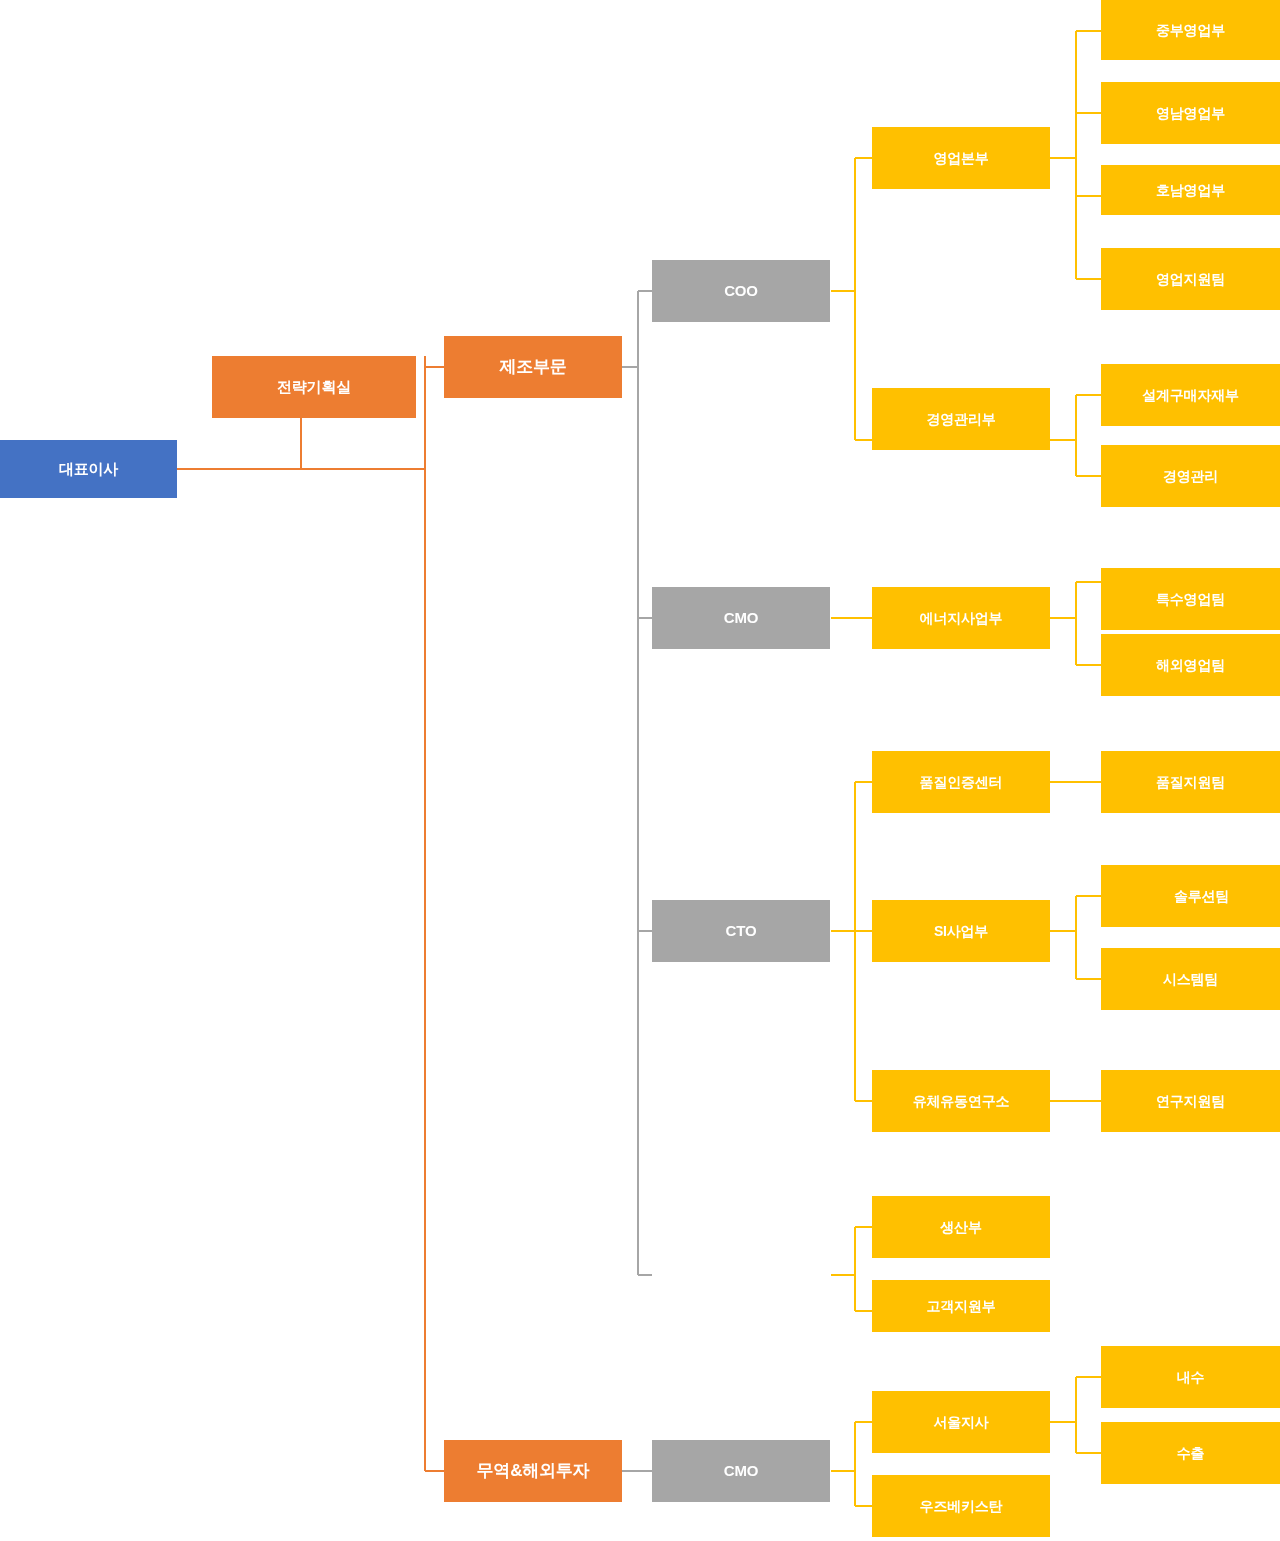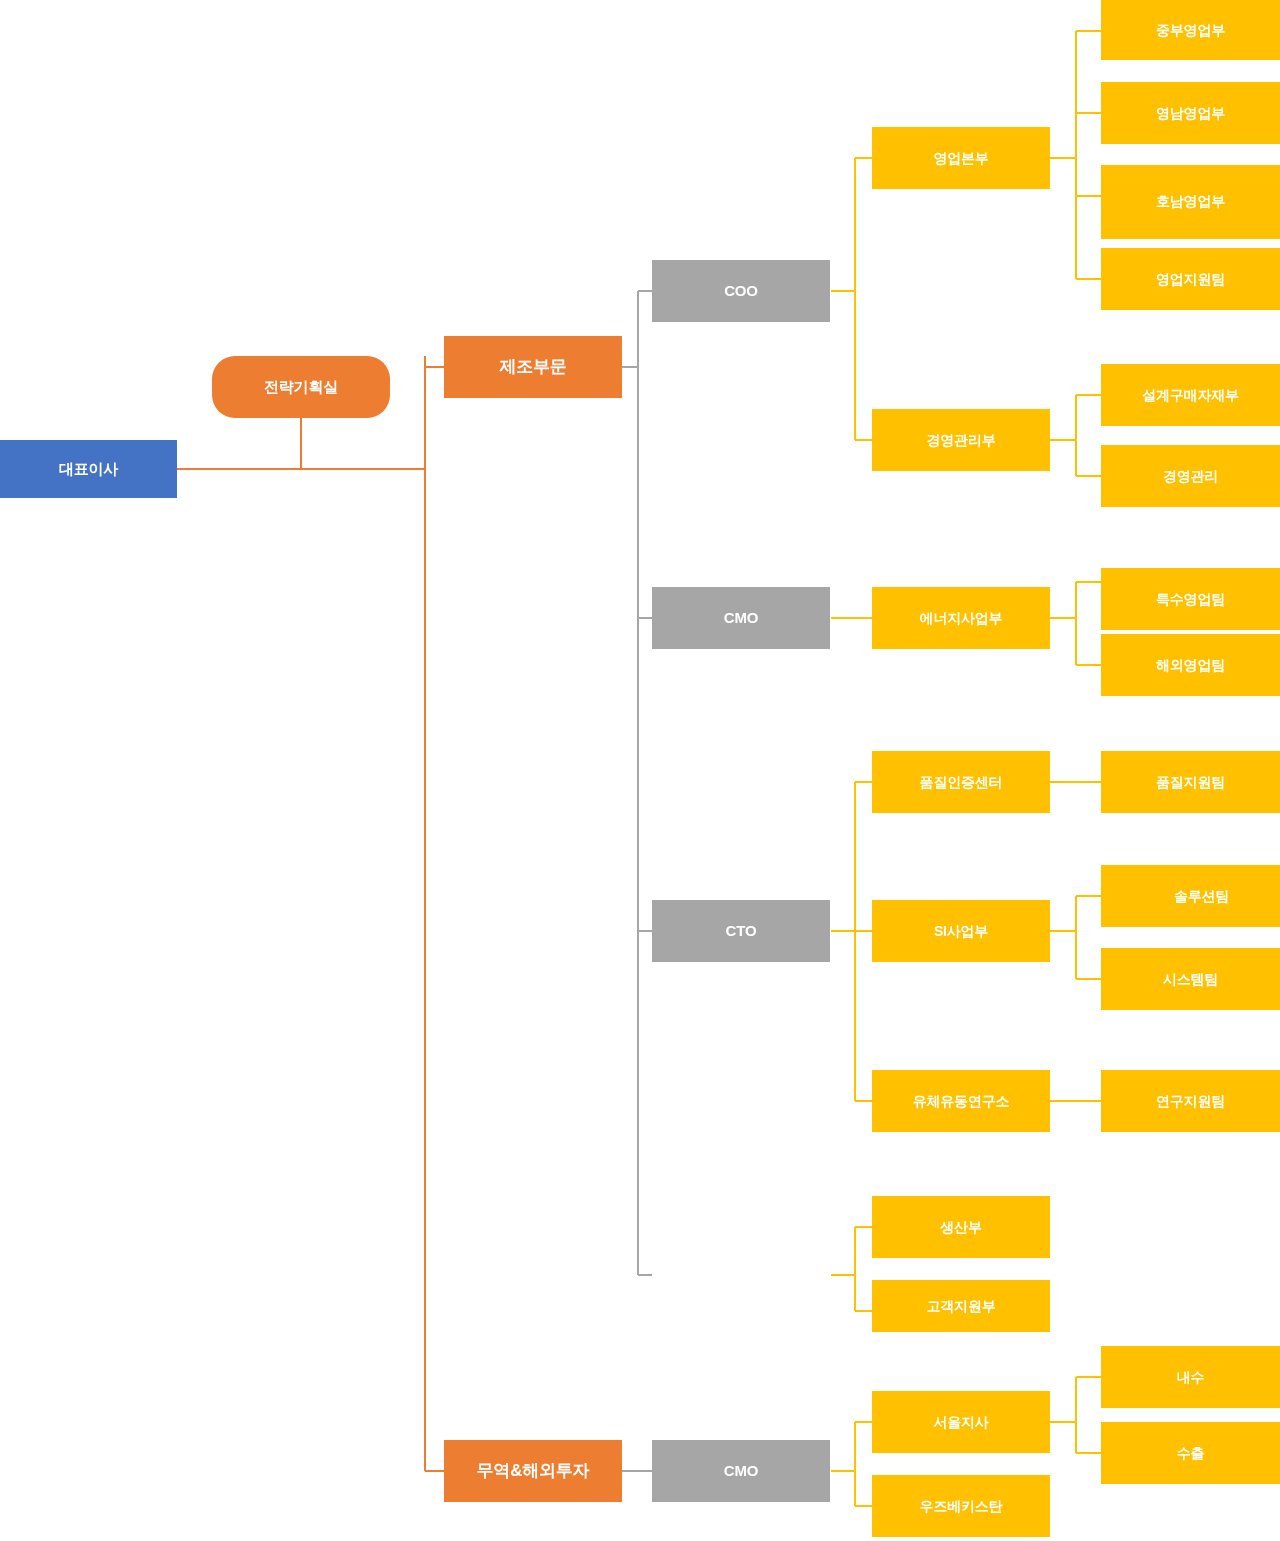--- a/index.html
+++ b/index.html
@@ -157,21 +157,21 @@
       <path d="M1076,1377 L1076,1453"></path>
       <path d="M1076,1377 L1101,1377"></path>
       <path d="M1076,1453 L1101,1453"></path>
     </g>
   </svg>
 
   <div class="node lvl-ceo" style="left: 0px; top: 440px; width: 177px; height: 58px;">
     <span class="node-label">대표이사</span>
   </div>
 
-  <div class="node lvl-staff" style="left: 212px; top: 356px; width: 178px; height: 62px; border-radius: 23px;">
+  <div class="node lvl-staff" style="left: 212px; top: 356px; width: 204px; height: 62px;">
     <span class="node-label">전략기획실</span>
   </div>
 
   <div class="node lvl-div" style="left: 444px; top: 336px; width: 178px; height: 62px;">
     <span class="node-label">제조부문</span>
   </div>
 
   <div class="node lvl-div" style="left: 444px; top: 1440px; width: 178px; height: 62px;">
     <span class="node-label">무역&amp;해외투자</span>
   </div>
@@ -190,21 +190,21 @@
 
 
   <div class="node lvl-exec" style="left: 652px; top: 1440px; width: 178px; height: 62px;">
     <span class="node-label">CMO</span>
   </div>
 
   <div class="node lvl-dept" style="left: 872px; top: 127px; width: 178px; height: 62px;">
     <span class="node-label">영업본부</span>
   </div>
 
-  <div class="node lvl-dept" style="left: 872px; top: 409px; width: 178px; height: 62px;">
+  <div class="node lvl-dept" style="left: 872px; top: 388px; width: 178px; height: 62px;">
     <span class="node-label">경영관리부</span>
   </div>
 
   <div class="node lvl-dept" style="left: 872px; top: 587px; width: 178px; height: 62px;">
     <span class="node-label">에너지사업부</span>
   </div>
 
   <div class="node lvl-dept" style="left: 872px; top: 751px; width: 178px; height: 62px;">
     <span class="node-label">품질인증센터</span>
   </div>
@@ -234,21 +234,21 @@
   </div>
 
   <div class="node lvl-team" style="left: 1101px; top: 0px; width: 179px; height: 60px;">
     <span class="node-label">중부영업부</span>
   </div>
 
   <div class="node lvl-team" style="left: 1101px; top: 82px; width: 179px; height: 62px;">
     <span class="node-label">영남영업부</span>
   </div>
 
-  <div class="node lvl-team" style="left: 1101px; top: 165px; width: 179px; height: 74px; font-family: Liberation Serif, serif;">
+  <div class="node lvl-team" style="left: 1101px; top: 165px; width: 179px; height: 50px;">
     <span class="node-label">호남영업부</span>
   </div>
 
   <div class="node lvl-team" style="left: 1101px; top: 248px; width: 179px; height: 62px;">
     <span class="node-label">영업지원팀</span>
   </div>
 
   <div class="node lvl-team" style="left: 1101px; top: 364px; width: 179px; height: 62px;">
     <span class="node-label">설계구매자재부</span>
   </div>

